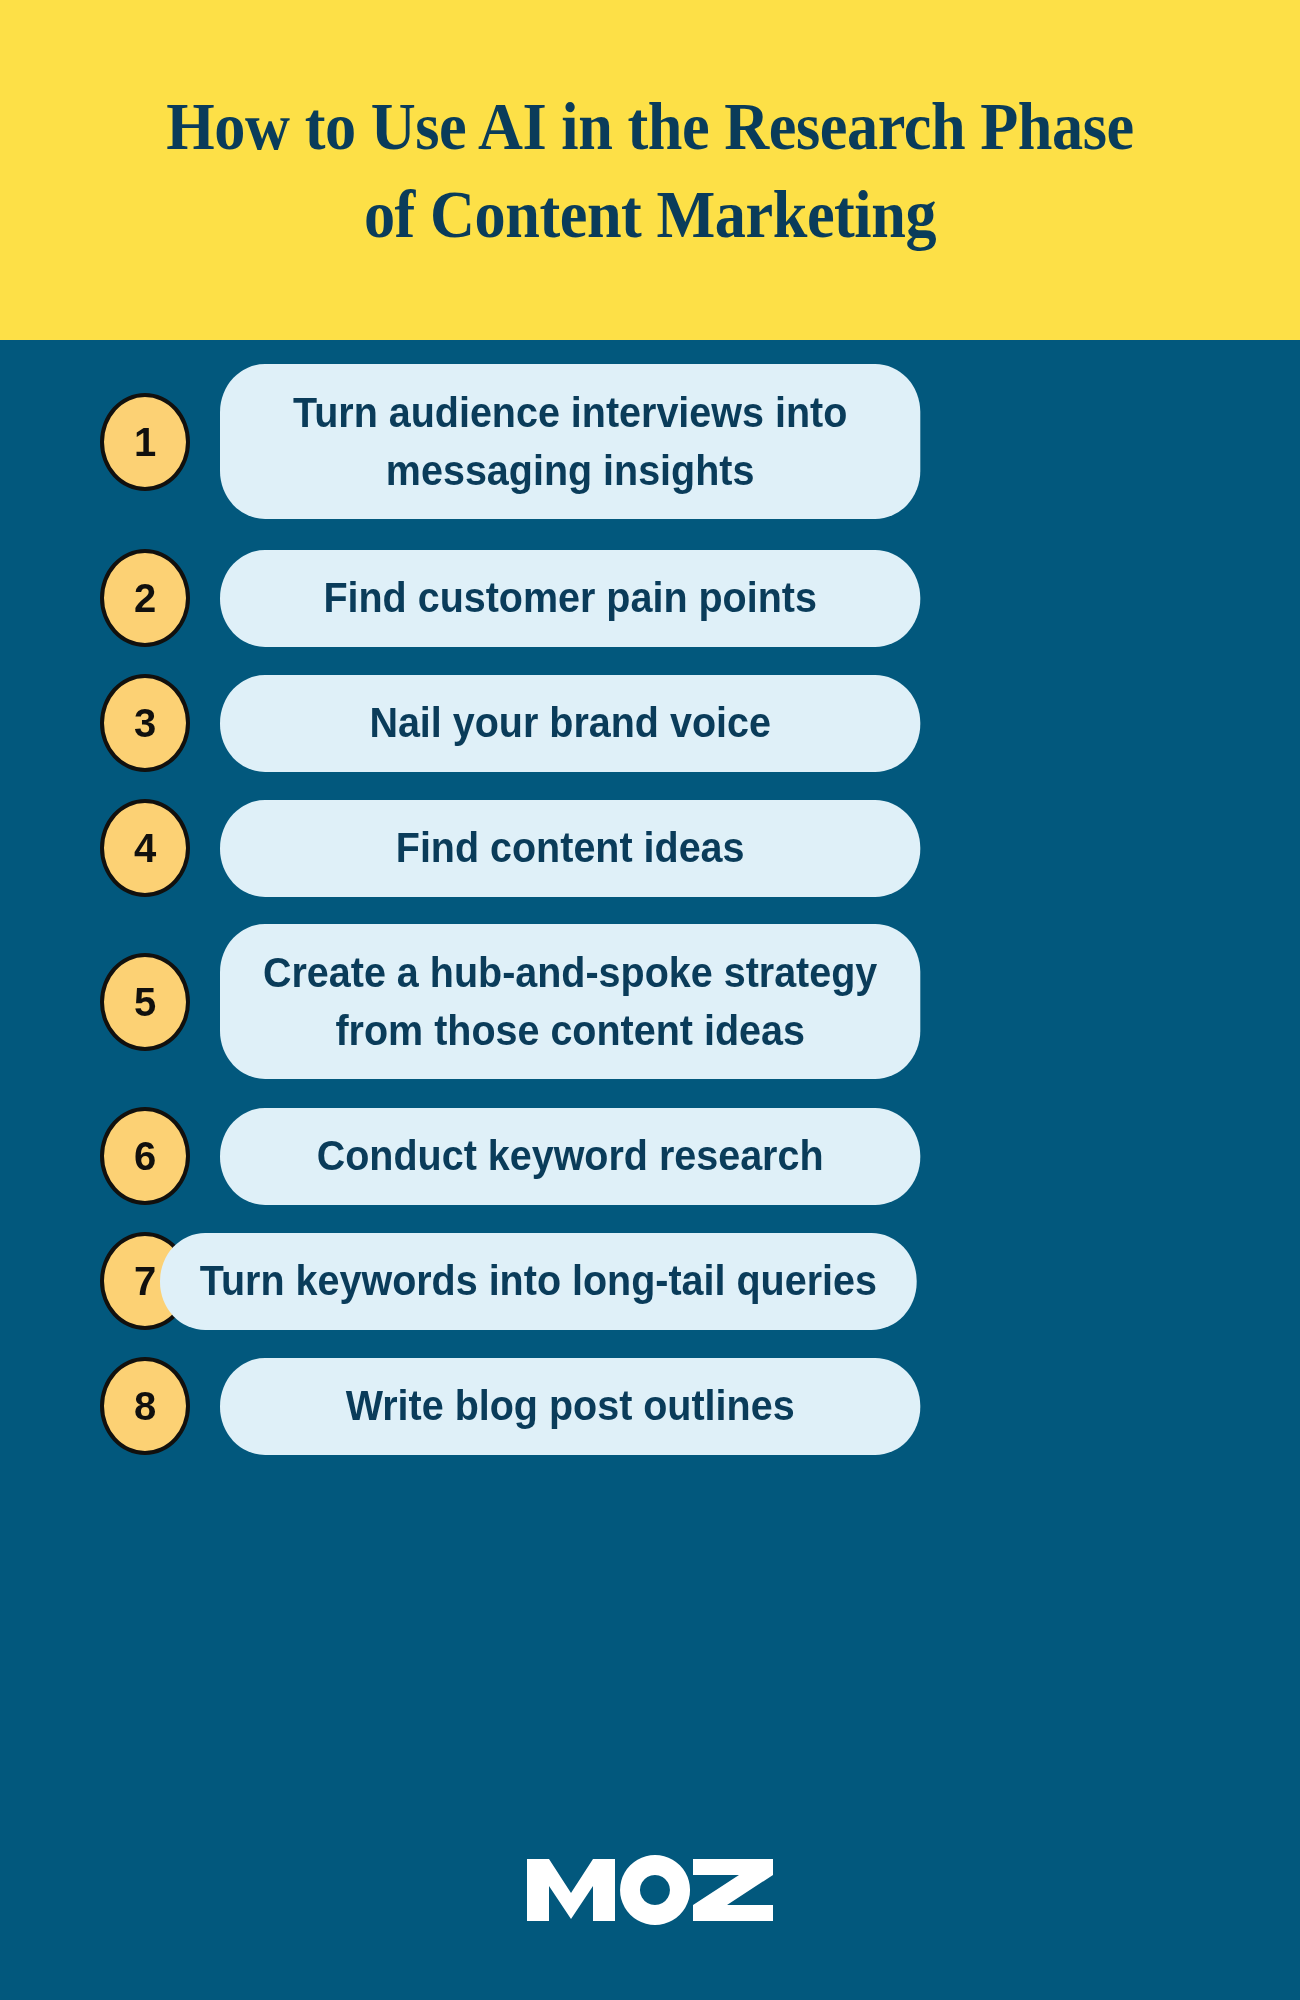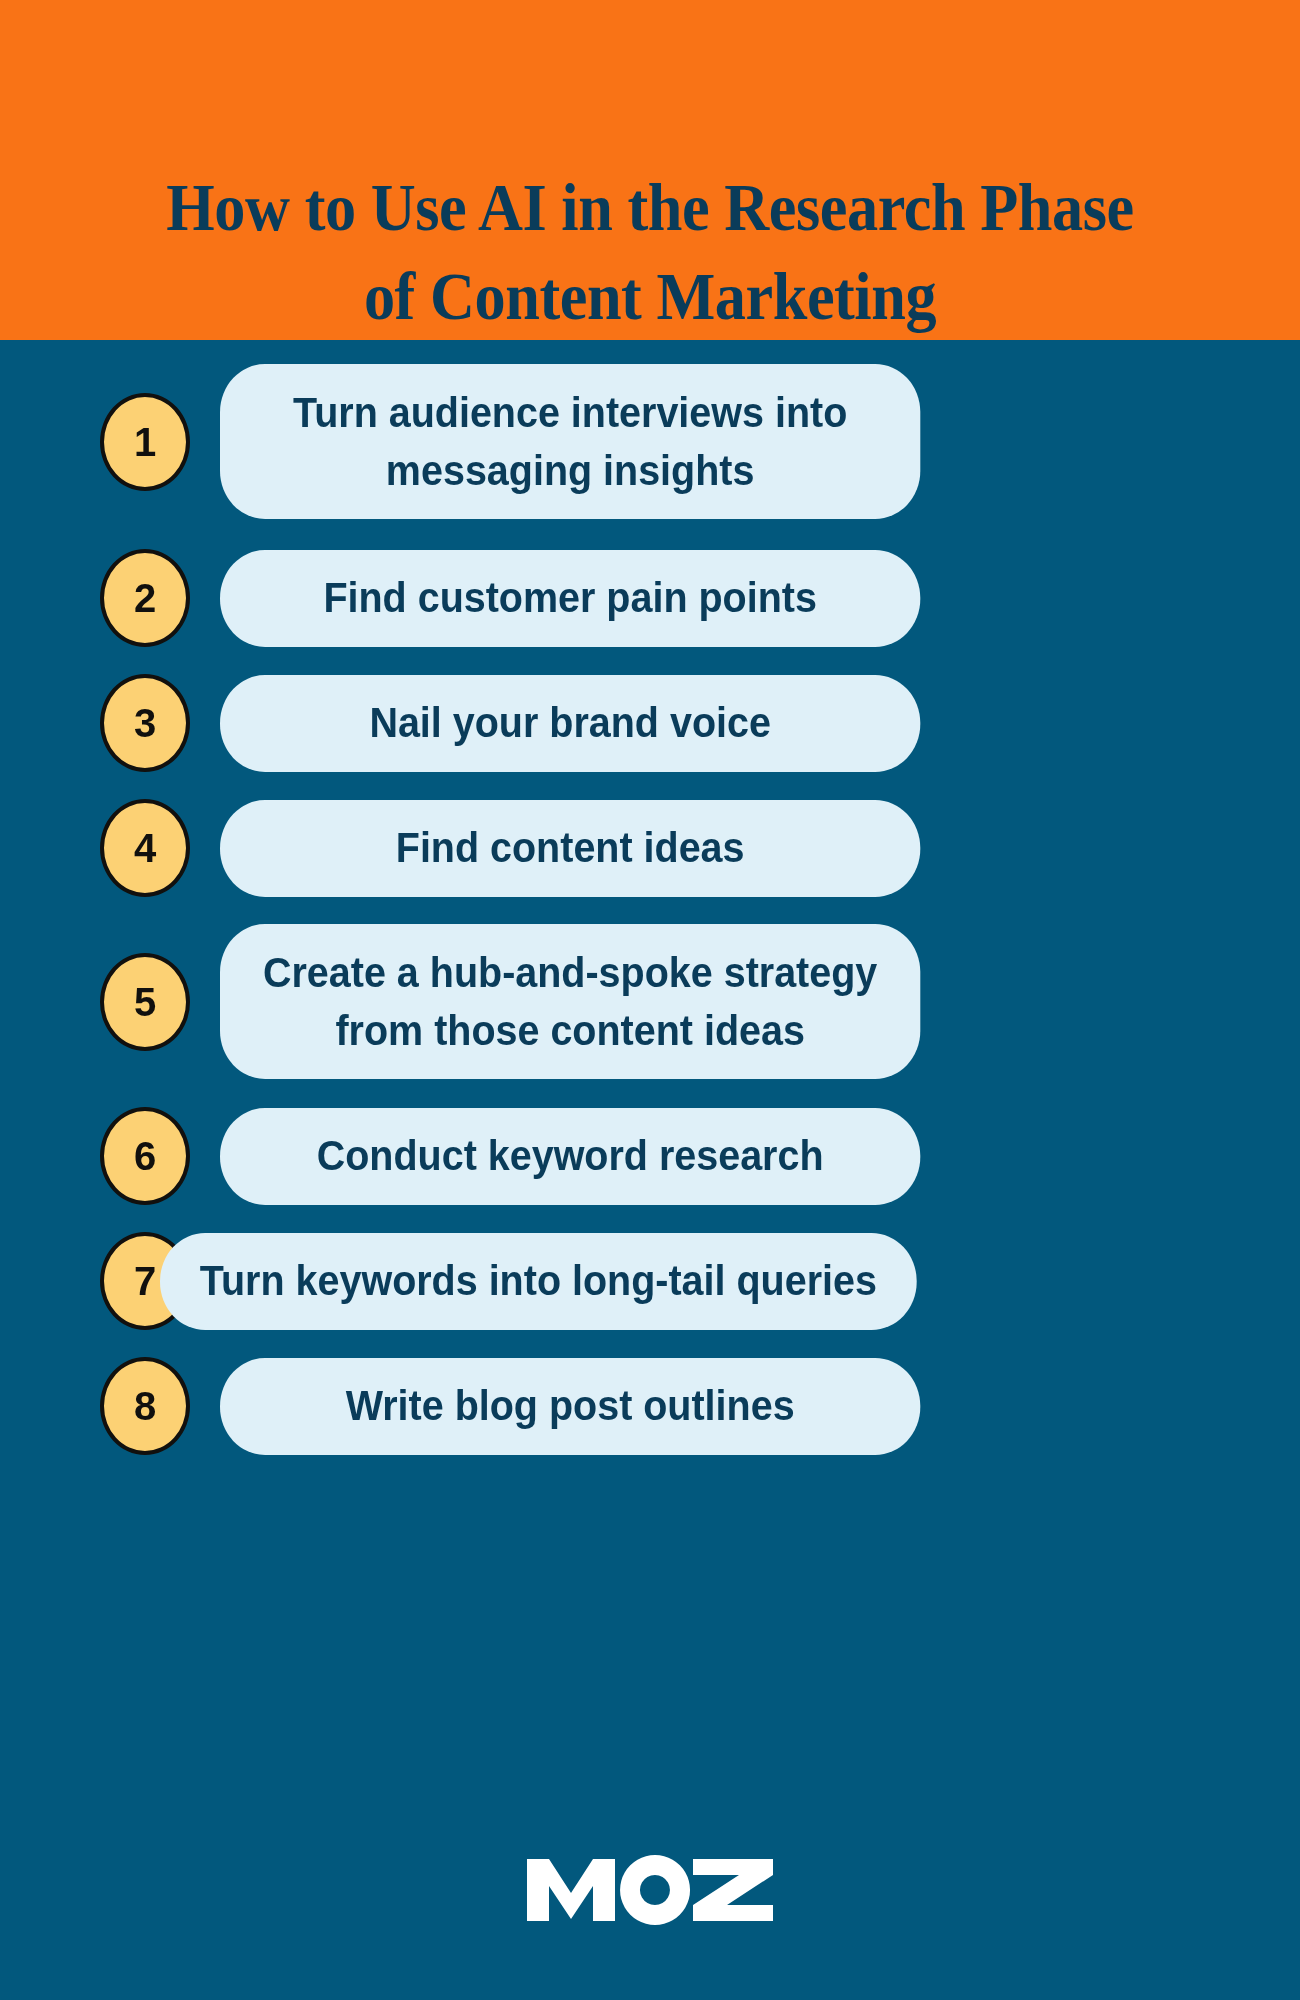--- a/index.html
+++ b/index.html
@@ -20,24 +20,24 @@
     height: 2000px;
     background: #02587D;
     display: flex;
     flex-direction: column;
   }
 
   
   .header {
     width: 100%;
     height: 340px;
-    background: #f97316;
-    box-sizing: border-box;
-    display: flex;
-    align-items: flex-end;
+    background: #fde047;
+    box-sizing: border-box;
+    display: flex;
+    align-items: center;
     justify-content: center;
     flex: 0 0 auto;
   }
 
   .header-title {
     width: 1150px;
     text-align: center;
     color: #0A3C5A;
     font-family: "Liberation Serif", serif;
     font-weight: bold;

